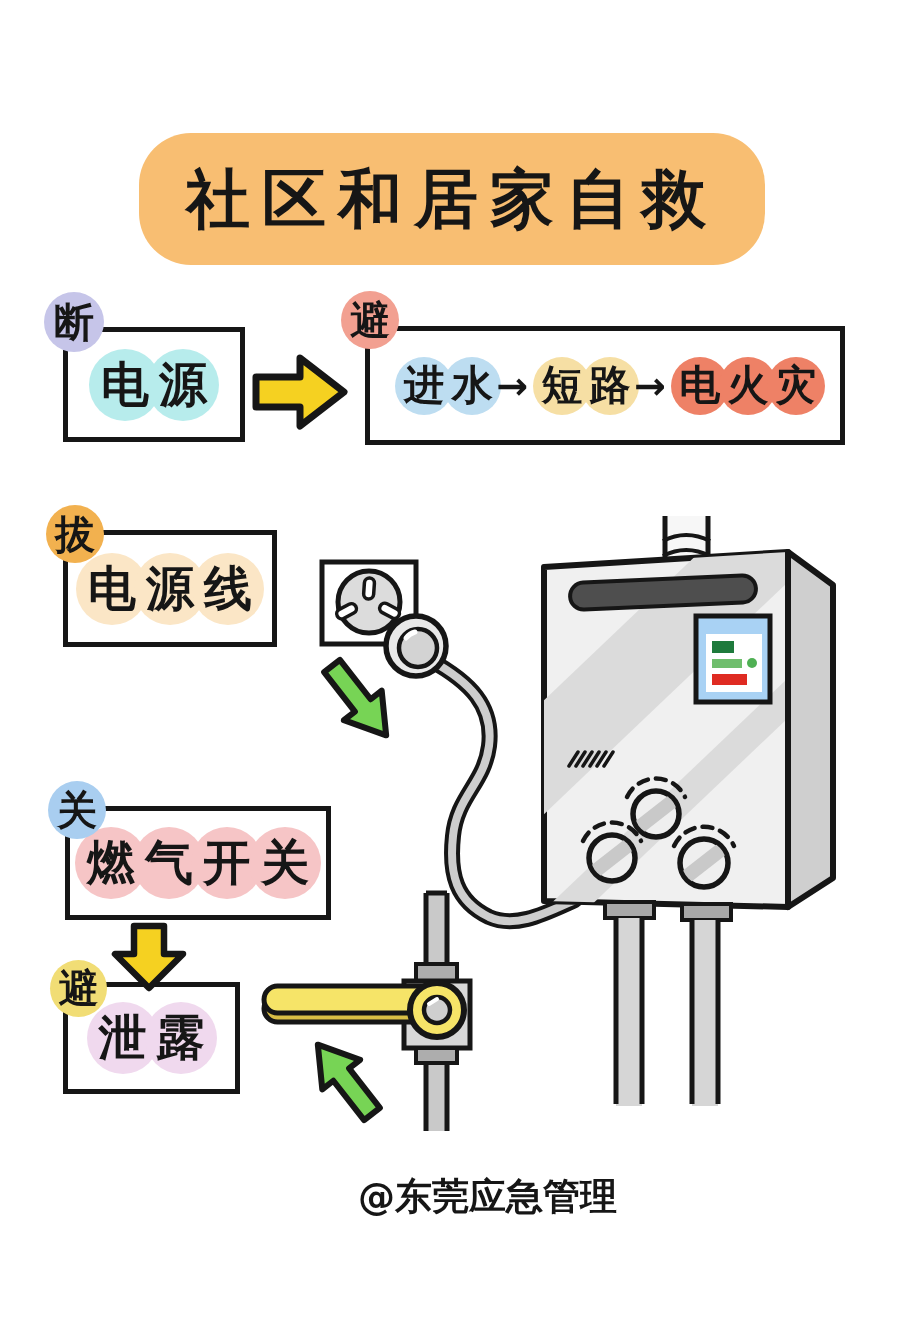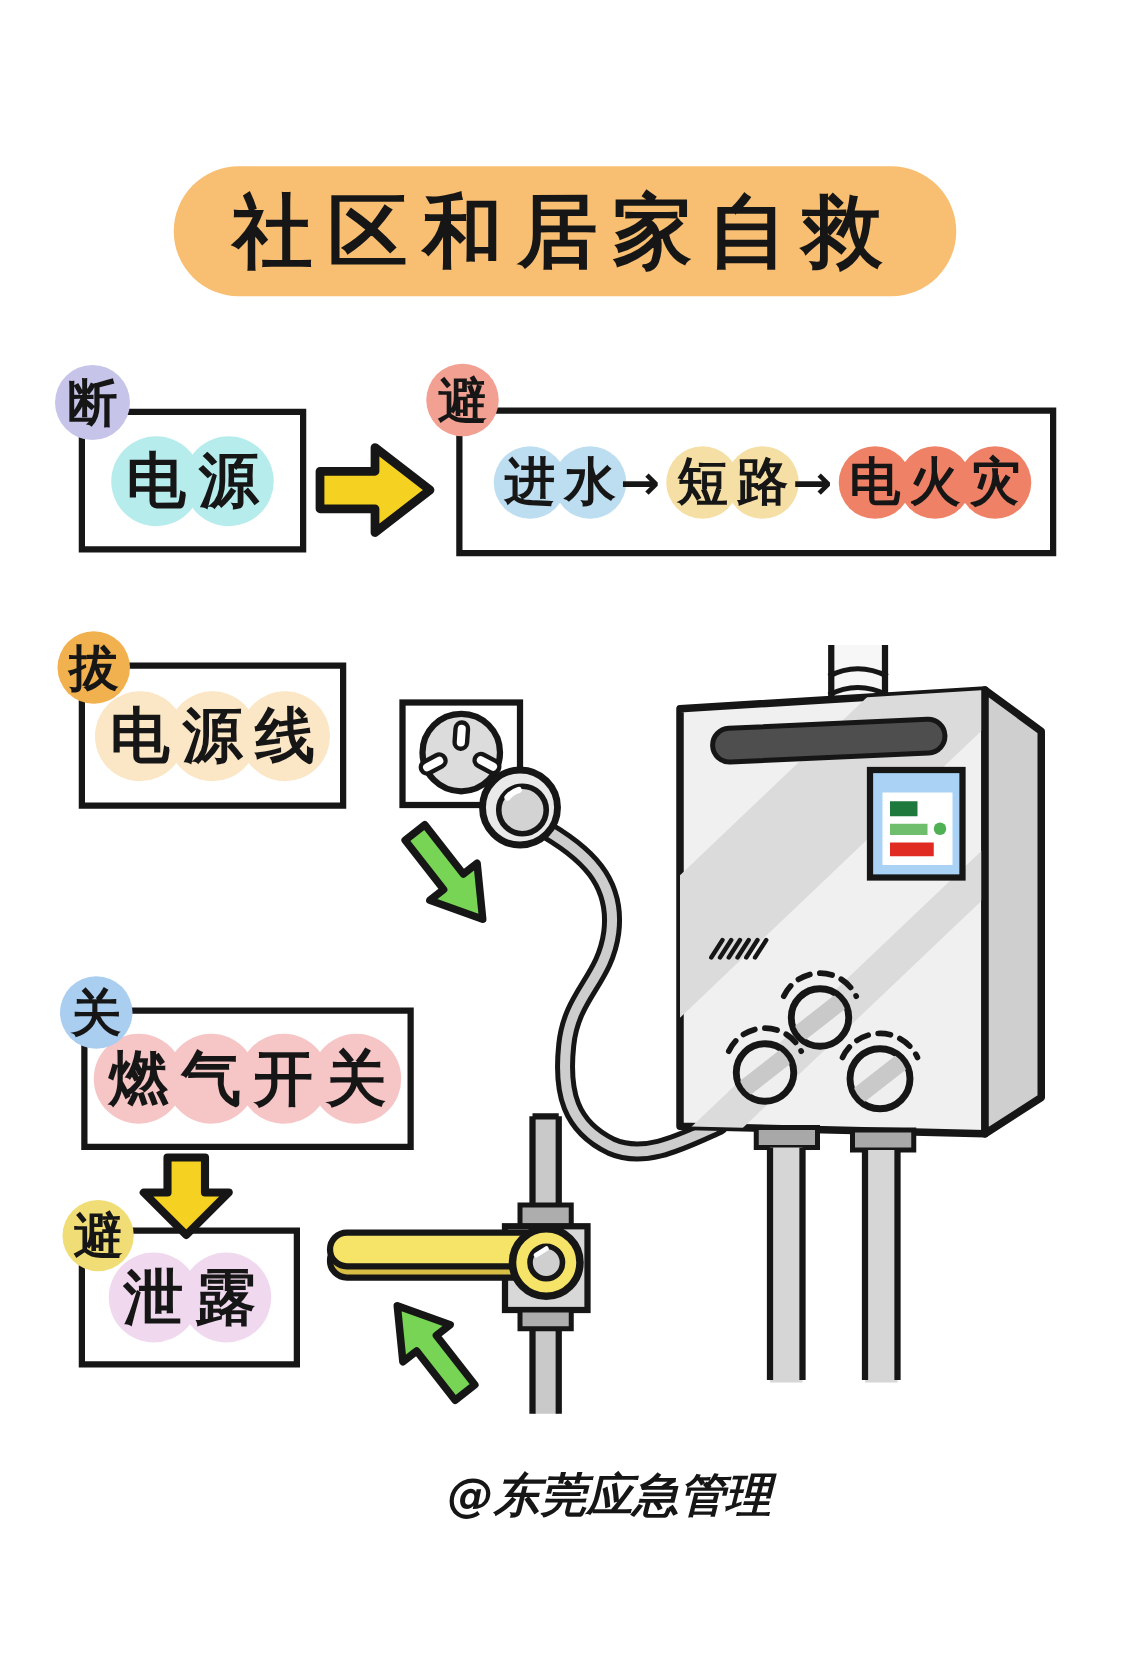--- a/index.html
+++ b/index.html
@@ -1,21 +1,21 @@
 <!DOCTYPE html>
 <html><head>
 <meta charset="utf-8">
 <style>
   html,body { margin:0; padding:0; background:#ffffff; }
   .page {
     position:relative; width:900px; height:1325px; background:#ffffff;
     overflow:hidden; font-family:"DejaVu Sans", sans-serif; color:#161616;
   }
   .banner {
-    position:absolute; left:139px; top:133px; width:626px; height:104px;
+    position:absolute; left:139px; top:133px; width:626px; height:132px;
     border-radius:52px; display:flex; align-items:center; justify-content:center;
     background:#F8BE72; z-index:10;
   }
   .banner-text { font-size:64px; font-weight:bold; letter-spacing:12px; white-space:nowrap; }
   .stepbox {
     position:absolute; box-sizing:border-box; background:#ffffff;
     border:5px solid #161616; display:flex; align-items:center; justify-content:center;
     z-index:10;
   }
   .badge {
@@ -27,21 +27,21 @@
     display:inline-flex; align-items:center; justify-content:center; flex:none;
     width:72px; height:72px; border-radius:50%; margin-right:-14px;
     font-size:48px; font-weight:bold; background:var(--bubble,#eee);
   }
   .bubble:last-child { margin-right:0; }
   .bubbles { display:flex; align-items:center; }
   .bubbles-sm .bubble { width:58px; height:58px; font-size:41px; margin-right:-10px; }
   .flow-arrow { font-size:38px; font-weight:bold; margin:0 5px; flex:none; }
   .footer-credit {
     position:absolute; left:75px; top:1172px; width:825px; text-align:center;
-    font-size:37px; font-weight:bold; z-index:10;font-style:italic;
+    font-size:37px; font-weight:bold; z-index:10;
   }
   .illus { position:absolute; left:0; top:0; z-index:20; pointer-events:none; }
   #box-power { left:63px;  top:327px; width:182px; height:115px; }
   #box-flow  { left:365px; top:326px; width:480px; height:119px; }
   #box-cord  { left:63px;  top:530px; width:214px; height:117px; }
   #box-gas   { left:65px;  top:806px; width:266px; height:114px; }
   #box-leak  { left:63px;  top:982px; width:177px; height:112px; }
   #badge-cut    { left:44px;  top:292px; }
   #badge-avoid1 { left:341px; top:291px; width:58px; height:58px; }
   #badge-pull   { left:46px;  top:505px; width:58px; height:58px; }

